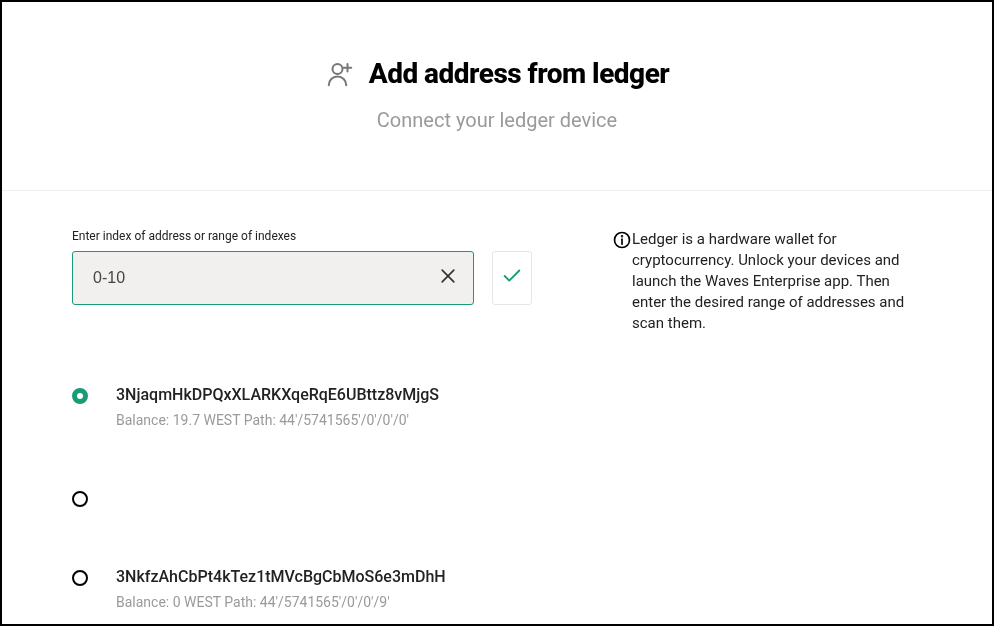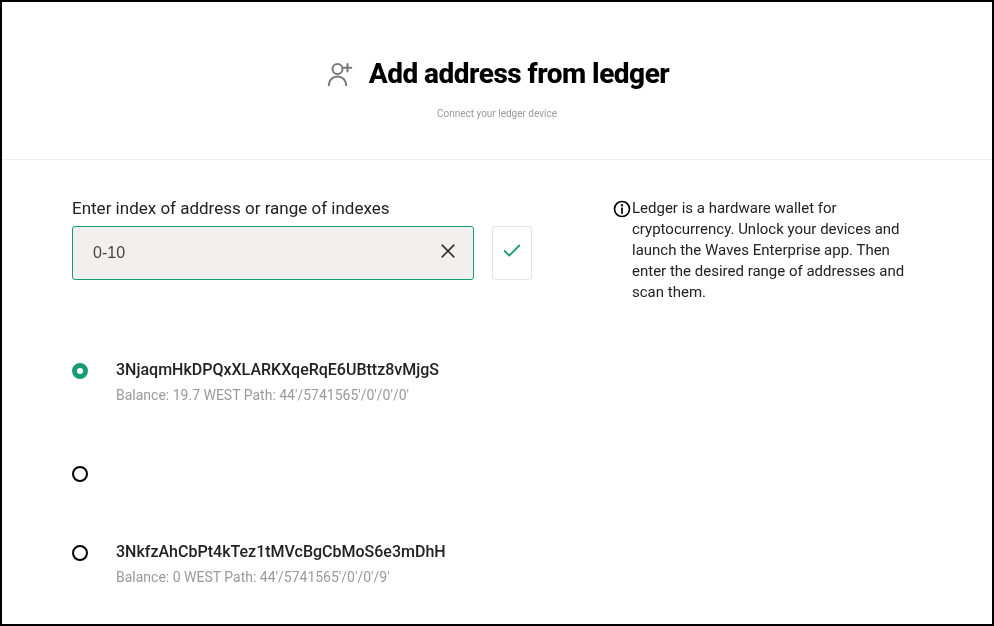--- a/index.html
+++ b/index.html
@@ -7,50 +7,50 @@
   body {
     font-family: -apple-system, BlinkMacSystemFont, "Segoe UI", Roboto, Helvetica, Arial, sans-serif;
     background: #fff;
     border: 2px solid #000;
     padding: 0;
     position: relative;
   }
   .header {
     text-align: center;
     padding-top: 55px;
-    padding-bottom: 40px;
+    padding-bottom: 58px;
     border-bottom: 1px solid #eee;
   }
   .header-title-row {
     display: flex;
     align-items: center;
     justify-content: center;
     gap: 14px;
   }
   .header-title {
     font-size: 28px;
     font-weight: 800;
     color: #000;
     letter-spacing: -0.5px;
   }
   .header-sub {
     margin-top: 18px;
     color: #9a9a9a;
-    font-size: 10px;
+    font-size: 20px;
   }
   .user-plus-icon svg { display: block; }
   .content {
     display: flex;
     padding: 38px 70px 0 70px;
     gap: 80px;
   }
   .left { flex: 1; min-width: 0; }
   .right { width: 310px; }
   .input-label {
-    font-size: 17px;
+    font-size: 12px;
     color: #222;
     margin-bottom: 8px;
   }
   .input-row {
     display: flex;
     gap: 18px;
     align-items: stretch;
   }
   .input-wrap {
     position: relative;

